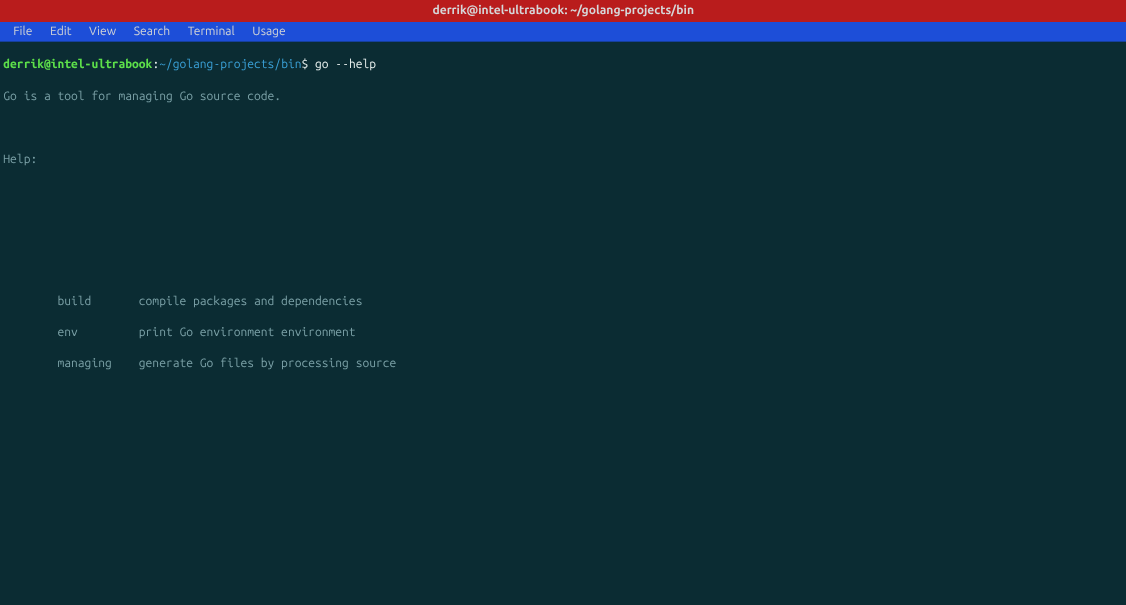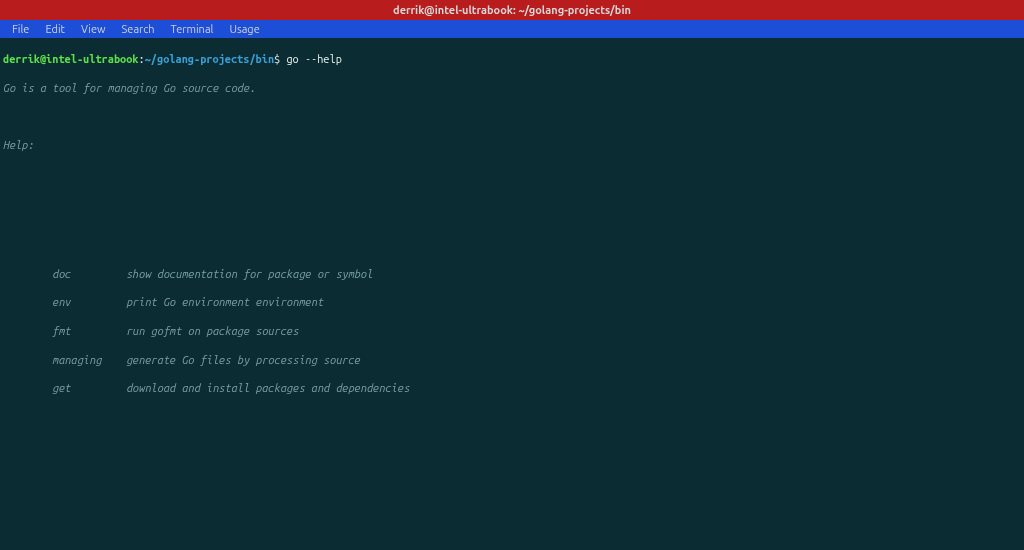--- a/index.html
+++ b/index.html
@@ -40,24 +40,24 @@
     cursor: pointer;
   }
   .terminal {
     padding: 0 3px 3px 3px;
     white-space: pre;
     background: #0b2c33;
     color: #7aa0a6;
     letter-spacing: 0;
   }
   .user-host { color: #5de04a; font-weight: bold; text-align: center; }
-  .path { color: #3aa0d6; font-weight: bold; }
+  .path { color: #3aa0d6; font-weight: normal; }
   .dollar { color: #e8f0ee; }
   .cmd { color: #e8f0ee; }
-  .out { color: #7aa0a6; font-style: italic; }
+  .out { color: #7aa0a6; }
   .row { display: block; }
   .cmds-table { }
   .cmds-table .crow { display: block; }
   .cname { display: inline-block; width: 12ch; }
 </style>
 </head>
 <body>
 
 <div class="titlebar">
   <span>derrik@intel-ultrabook: ~/golang-projects/bin</span>
@@ -74,25 +74,23 @@
 
 <div class="terminal">
 <span class="row"><span class="user-host">derrik@intel-ultrabook</span><span class="dollar">:</span><span class="path">~/golang-projects/bin</span><span class="dollar">$</span><span class="cmd"> </span><span class="cmd">go --help</span></span>
 <span class="row out">Go is a tool for managing Go source code.</span>
 <span class="row out"> </span>
 <span class="row out">Help:</span>
 <span class="row out"> </span>
 <span class="row out"> </span>
 <span class="row out"> </span>
 <div class="cmds-table">
-<span class="crow out">        <span class="cname">doc</span><span>show documentation for package or symbol</span></span>
+<span class="crow out">        <span class="cname">build</span><span>compile packages and dependencies</span></span>
 <span class="crow out">        <span class="cname">env</span><span>print Go environment environment</span></span>
-<span class="crow out">        <span class="cname">fmt</span><span>run gofmt on package sources</span></span>
 <span class="crow out">        <span class="cname">managing</span><span>generate Go files by processing source</span></span>
-<span class="crow out">        <span class="cname">get</span><span>download and install packages and dependencies</span></span>
 
 
 
 
 
 
 
 </div>
 
 

